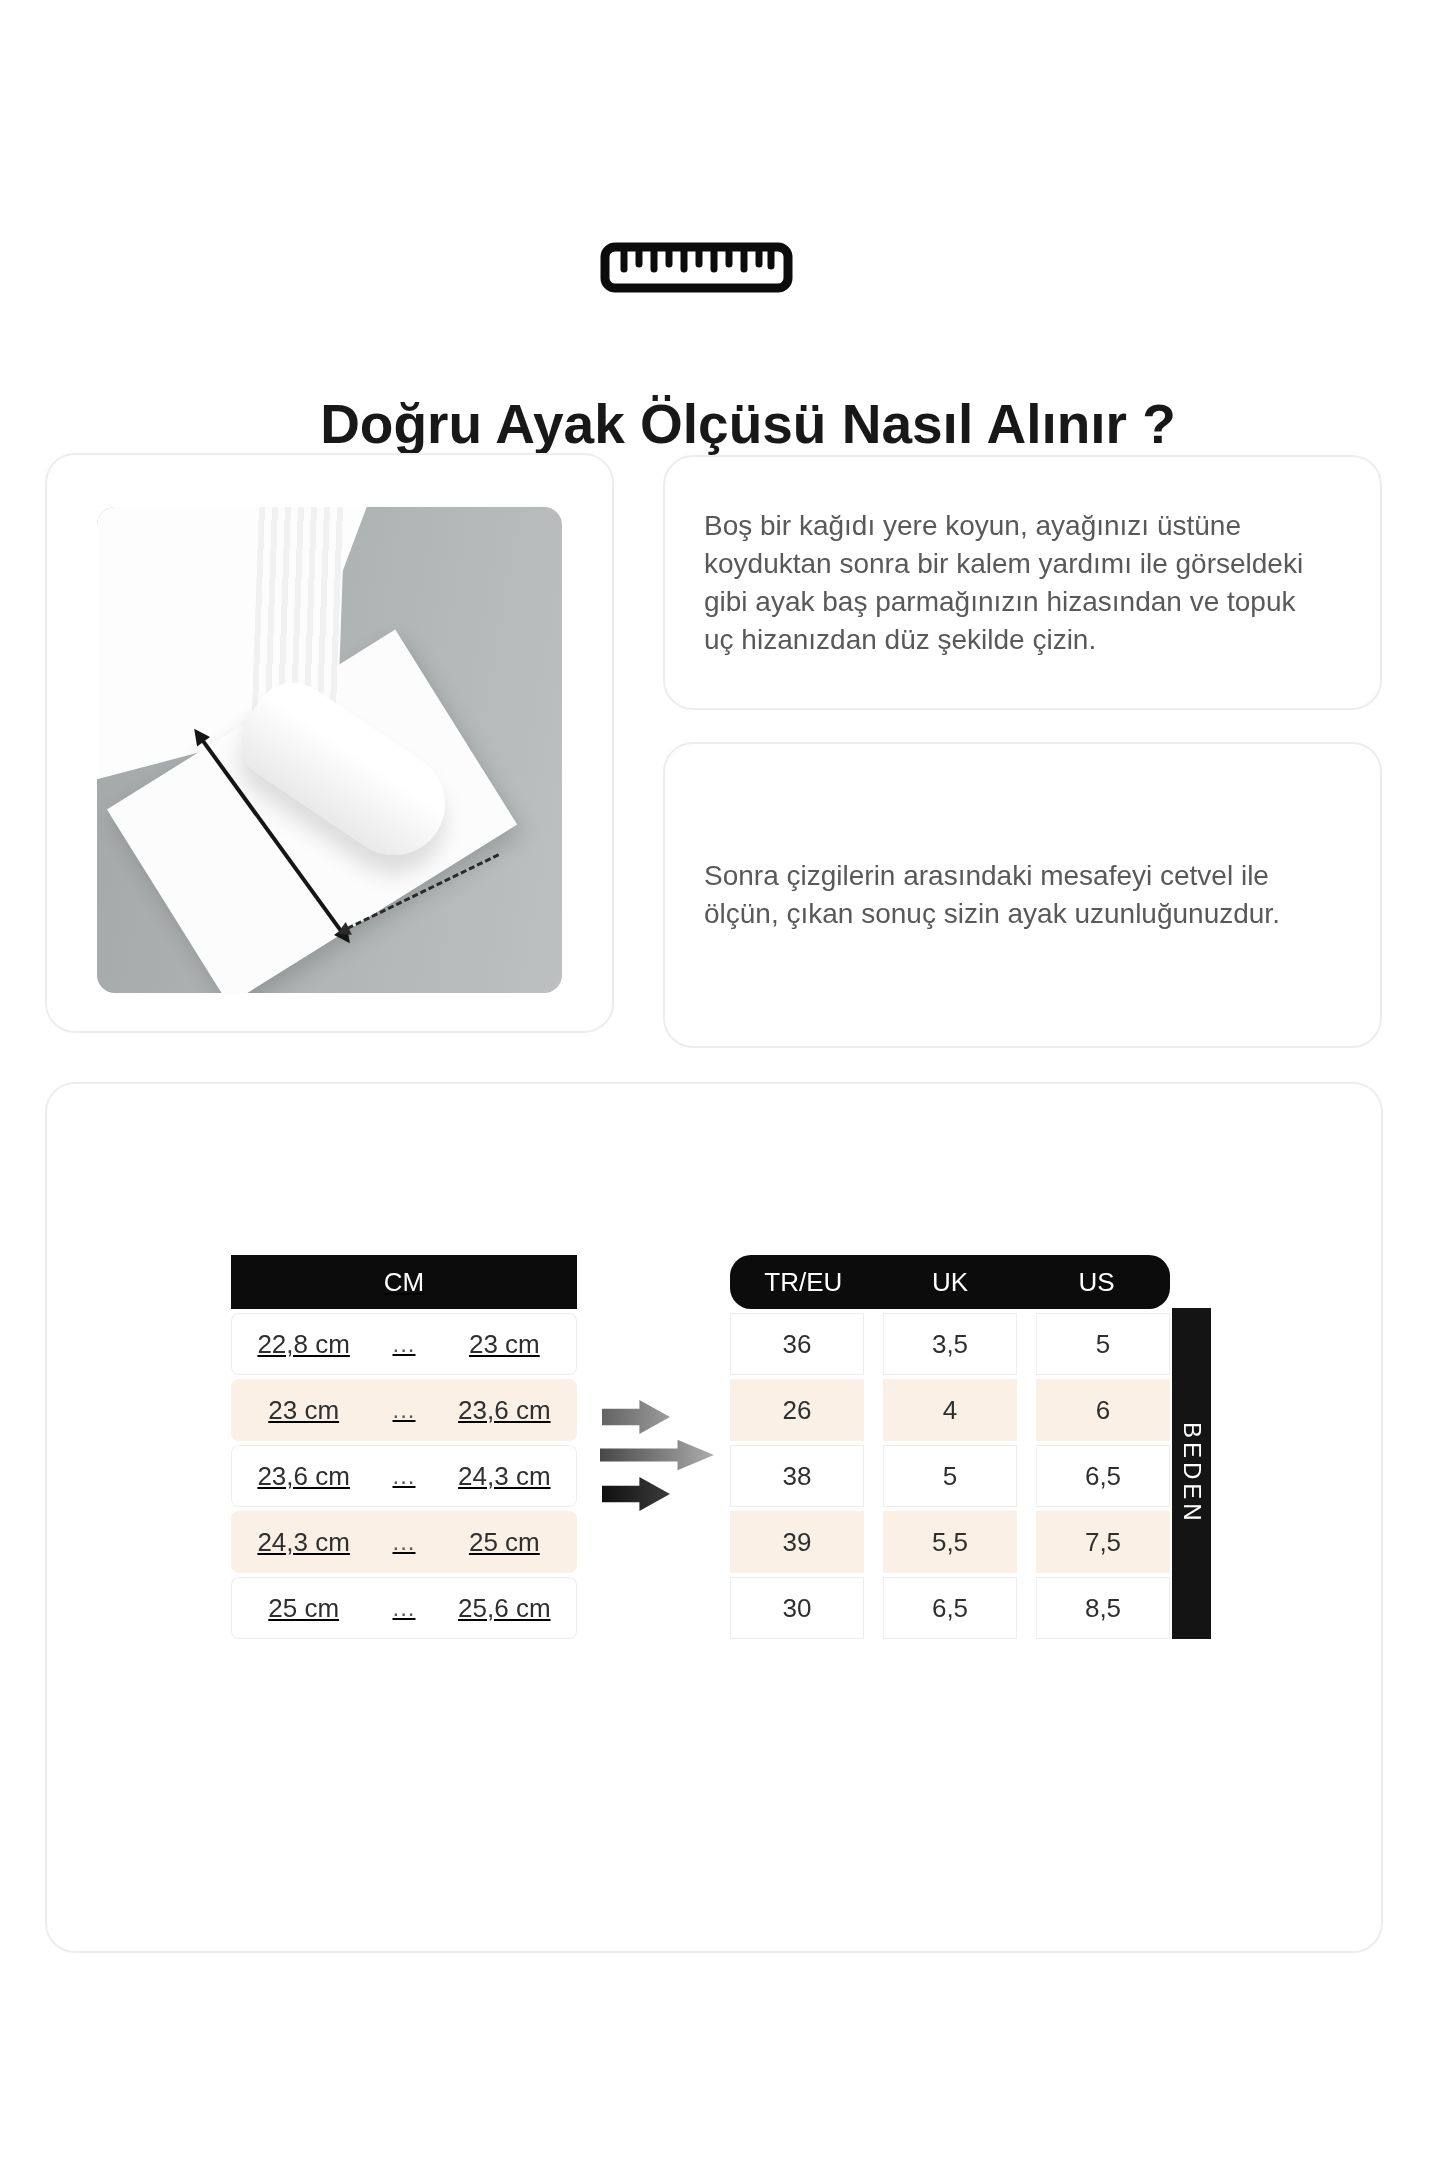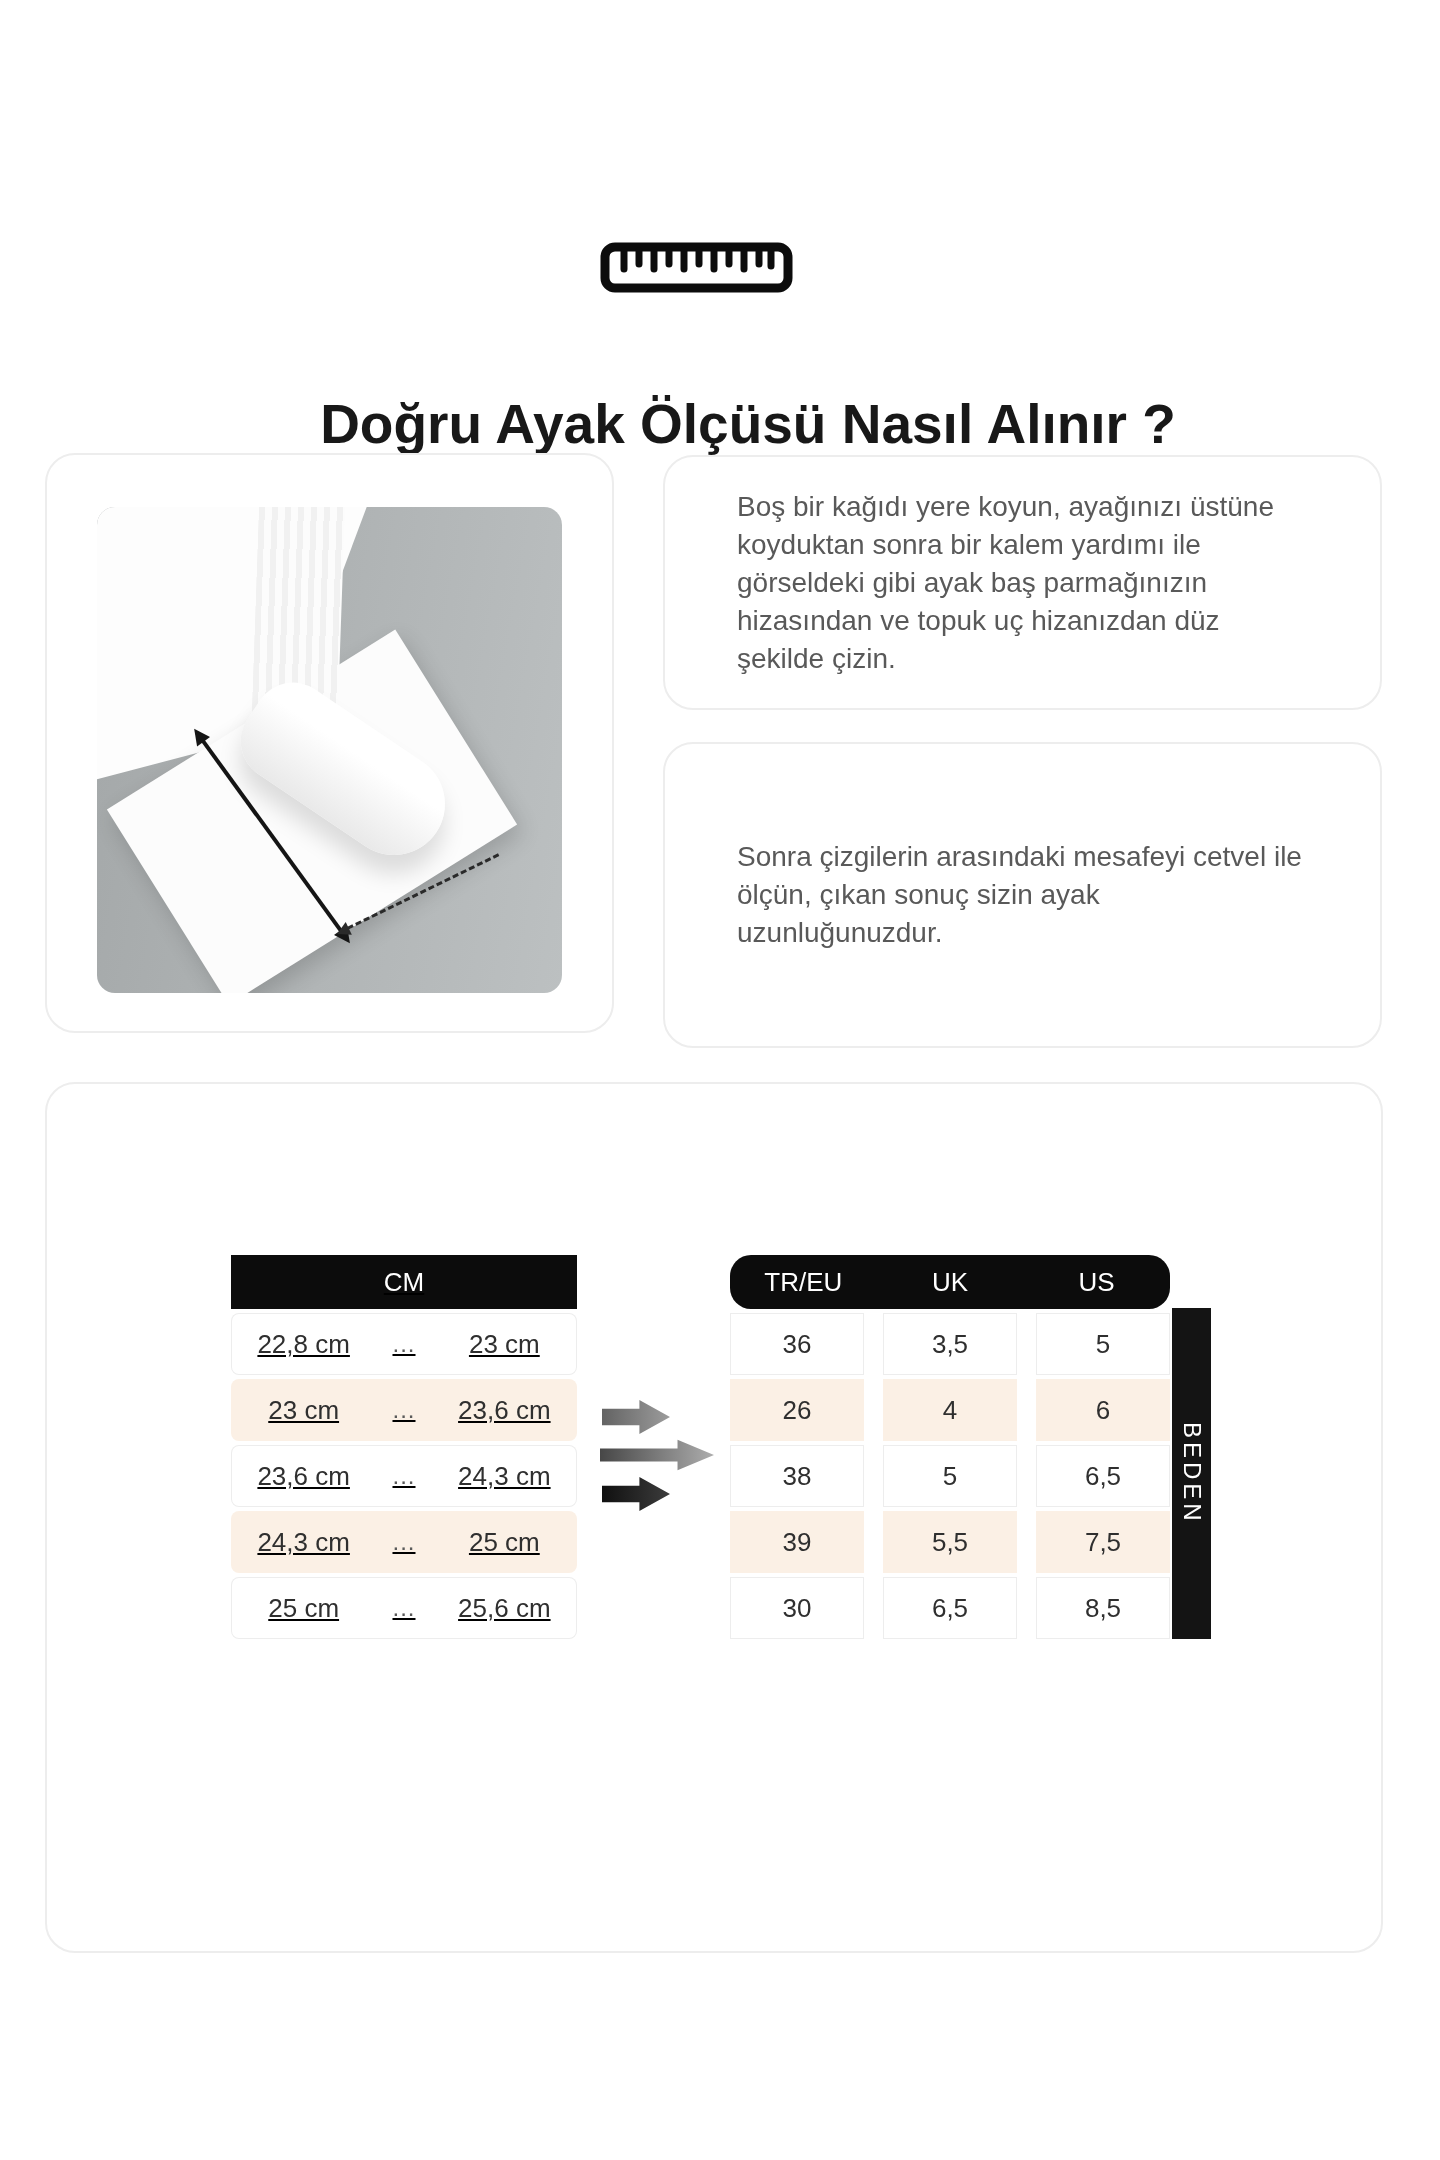--- a/index.html
+++ b/index.html
@@ -8,21 +8,21 @@
 
   
   .ruler{position:absolute;left:600px;top:242px;width:193px;height:51px;}
   .page-title{position:absolute;left:0;top:392px;width:100%;margin:0;
      text-align:center;font-size:55px;font-weight:700;color:#181818;padding-left:28px;}
 
   
   .card{position:absolute;border:2px solid #ededed;border-radius:30px;background:#fff;box-sizing:border-box;}
   .photo-card{left:45px;top:453px;width:569px;height:580px;}
   .text-card{display:flex;align-items:center;}
-  .text-card p{margin:0;padding:0 72px;font-size:28px;line-height:38px;color:#595959;max-width:610px;}
+  .text-card p{margin:0;padding:0 39px;font-size:28px;line-height:38px;color:#595959;max-width:610px;}
   .card1{left:663px;top:455px;width:719px;height:255px;}
   .card2{left:663px;top:742px;width:719px;height:306px;}
 
   
   .photo{position:absolute;left:50px;top:52px;width:465px;height:486px;border-radius:18px;overflow:hidden;
      background:linear-gradient(100deg,#a3a7a8 0%,#b1b5b6 55%,#bcc0c1 100%);}
   .wall{position:absolute;left:0;top:0;width:100%;height:100%;
      clip-path:polygon(0 0,58% 0,40% 46%,0 56%);
      background:linear-gradient(165deg,#fdfdfd 55%,#ededed 100%);}
   .paper{position:absolute;left:45px;top:195px;width:340px;height:230px;background:#fcfcfc;

